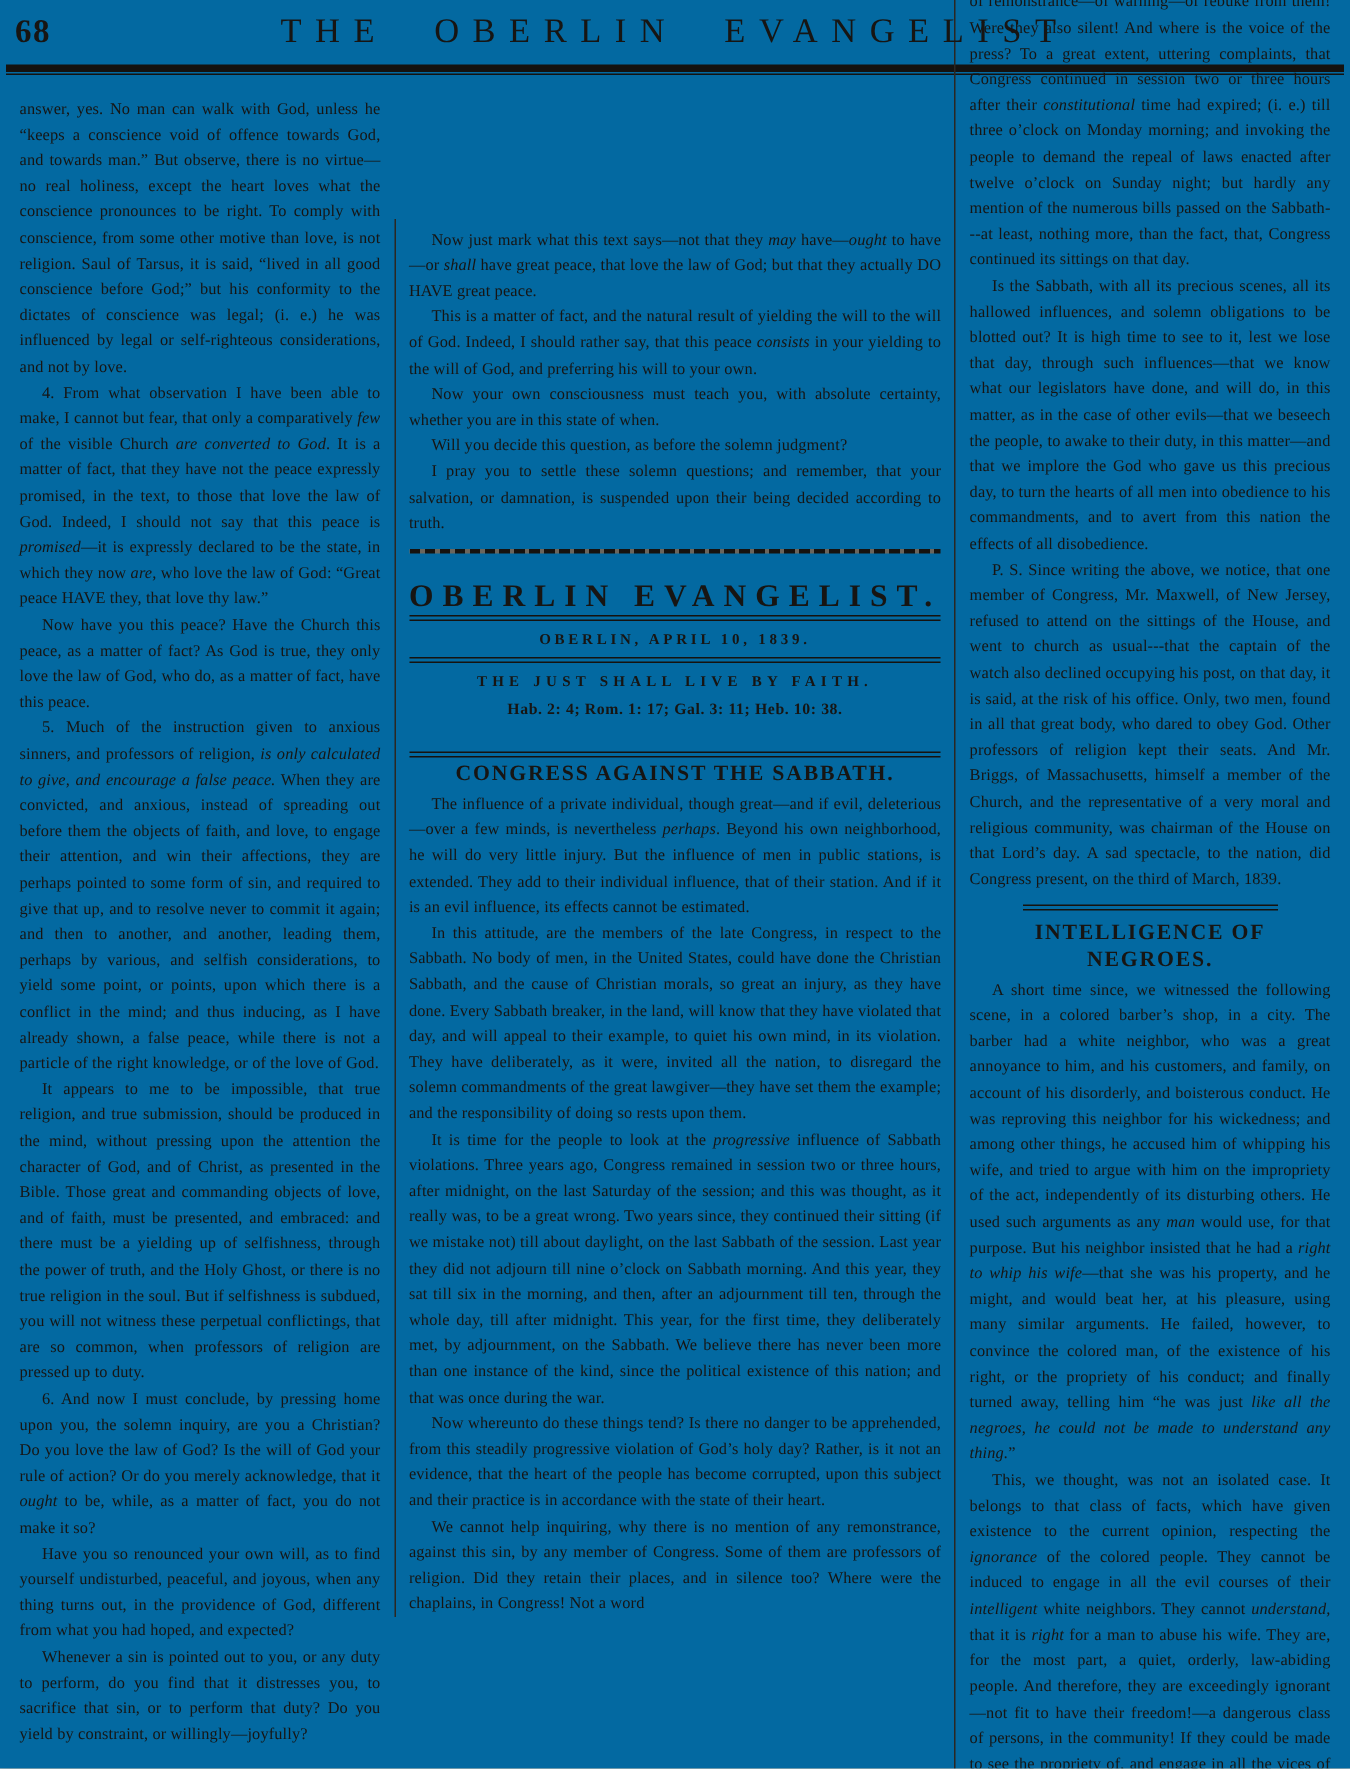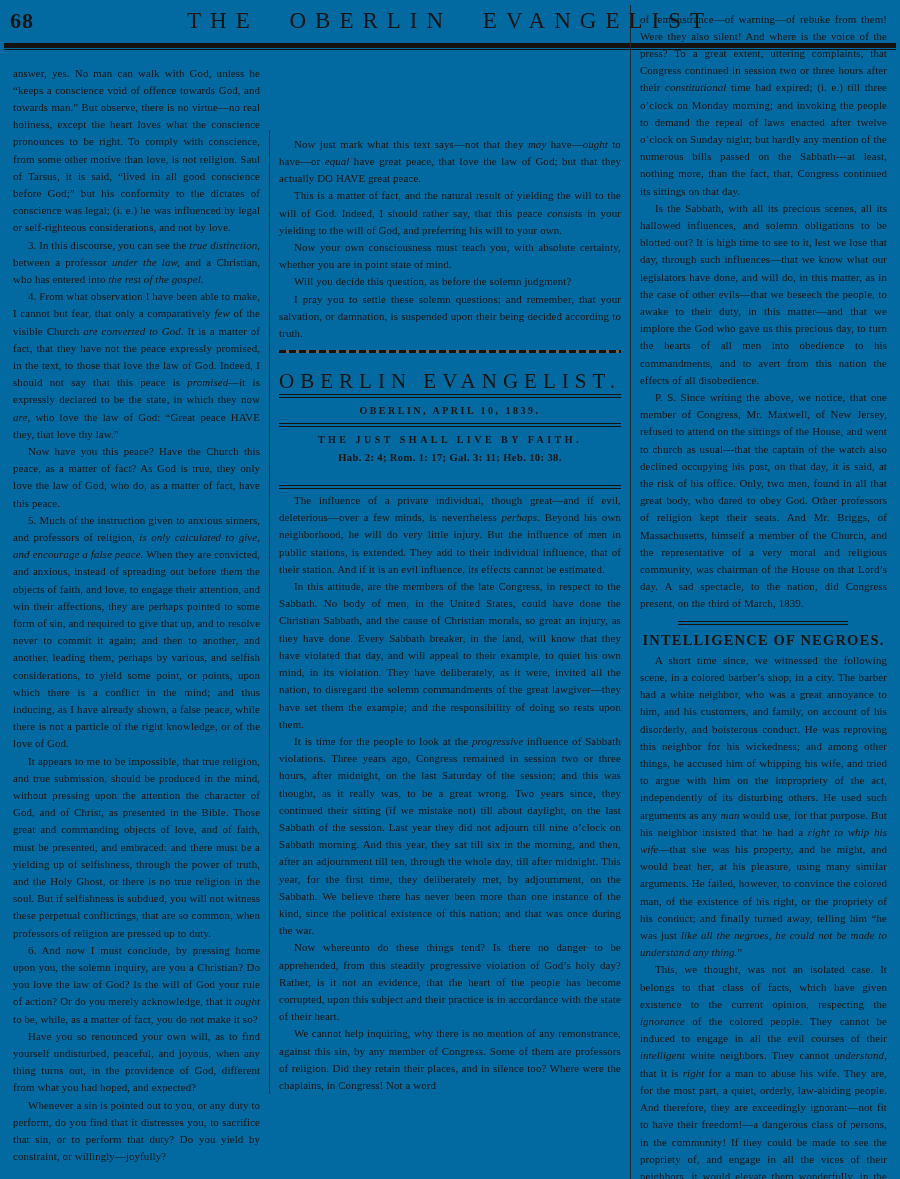--- a/index.html
+++ b/index.html
@@ -26,21 +26,21 @@
   .col + .col { border-left:1.5px solid #2b2722; }
   .col p { margin:0; text-indent:15px; }
   .col p.noindent { text-indent:0; }
   i { font-style:italic; }
 
   .masthead { text-align:center; margin:8px 0 2px 0; }
   .squiggle-rule { height:3px; margin:2px 0 3px 0;
     background:repeating-linear-gradient(90deg,#16120e 0 7px,#6b655c 7px 10px); }
   .double-rule { height:4px; box-sizing:border-box;
     border-top:1px solid #16120e; border-bottom:1px solid #16120e; margin:3px 0; }
-  .mh-title { margin:20px 0 4px 0; font-size:21px; font-weight:normal; letter-spacing:6px; white-space:nowrap; }
+  .mh-title { margin:20px 0 4px 0; font-size:21px; font-weight:bold; letter-spacing:6px; white-space:nowrap; }
   .mh-date { margin:4px 0 3px 0; font-size:10px; font-weight:bold; letter-spacing:2.5px; }
   .mh-motto { margin:4px 0 0 0; font-size:10px; font-weight:bold; letter-spacing:3.5px; }
   .mh-refs { margin:1px 0 19px 0; font-size:10.5px; font-weight:bold; letter-spacing:.4px; }
 
   .article-title { text-align:center; font-weight:bold; font-size:14.5px;
     letter-spacing:1.2px; margin:7px 0 3px 0; text-indent:0 !important; }
   .short-rule { width:170px; margin:8px auto 0 auto; height:4px; box-sizing:border-box;
     border-top:1px solid #16120e; border-bottom:1px solid #16120e; }
 </style>
 </head>
@@ -52,51 +52,51 @@
     <span class="page-number">68</span>
     <h1 class="paper-title">THE OBERLIN EVANGELIST</h1>
   </div>
   <div class="head-rule"></div>
 
   <div class="columns">
 
     <section class="col">
       <div>
           <p class="noindent">answer, yes.  No man can walk with God, unless he “keeps a conscience void of offence towards God, and towards man.”  But observe, there is no virtue—no real holiness, except the heart loves what the conscience pronounces to be right.  To comply with conscience, from some other motive than love, is not religion.  Saul of Tarsus, it is said, “lived in all good conscience before God;” but his conformity to the dictates of conscience was legal; (i. e.) he was influenced by legal or self-righteous considerations, and not by love.</p>
-          <p>3. In this discourse, you can see the <i>true distinction,</i> between a professor <i>under the law,</i> and a Christian, who has entered into <i>the rest of the gospel.</i></p>
           <p>4. From what observation I have been able to make, I cannot but fear, that only a comparatively <i>few</i> of the visible Church <i>are converted to God</i>.  It is a matter of fact, that they have not the peace expressly promised, in the text, to those that love the law of God.  Indeed, I should not say that this peace is <i>promised</i>—it is expressly declared to be the state, in which they now <i>are,</i> who love the law of God: “Great peace HAVE they, that love thy law.”</p>
           <p>Now have you this peace?  Have the Church this peace, as a matter of fact?  As God is true, they only love the law of God, who do, as a matter of fact, have this peace.</p>
           <p>5. Much of the instruction given to anxious sinners, and professors of religion, <i>is only calculated to give, and encourage a false peace.</i>  When they are convicted, and anxious, instead of spreading out before them the objects of faith, and love, to engage their attention, and win their affections, they are perhaps pointed to some form of sin, and required to give that up, and to resolve never to commit it again; and then to another, and another, leading them, perhaps by various, and selfish considerations, to yield some point, or points, upon which there is a conflict in the mind; and thus inducing, as I have already shown, a false peace, while there is not a particle of the right knowledge, or of the love of God.</p>
           <p>It appears to me to be impossible, that true religion, and true submission, should be produced in the mind, without pressing upon the attention the character of God, and of Christ, as presented in the Bible.  Those great and commanding objects of love, and of faith, must be presented, and embraced: and there must be a yielding up of selfishness, through the power of truth, and the Holy Ghost, or there is no true religion in the soul.  But if selfishness is subdued, you will not witness these perpetual conflictings, that are so common, when professors of religion are pressed up to duty.</p>
           <p>6. And now I must conclude, by pressing home upon you, the solemn inquiry, are you a Christian?  Do you love the law of God?  Is the will of God your rule of action?  Or do you merely acknowledge, that it <i>ought</i> to be, while, as a matter of fact, you do not make it so?</p>
           <p>Have you so renounced your own will, as to find yourself undisturbed, peaceful, and joyous, when any thing turns out, in the providence of God, different from what you had hoped, and expected?</p>
           <p>Whenever a sin is pointed out to you, or any duty to perform, do you find that it distresses you, to sacrifice that sin, or to perform that duty?  Do you yield by constraint, or willingly—joyfully?</p>
         </div>
     </section>
 
     <section class="col">
       <div>
-          <p>Now just mark what this text says—not that they <i>may</i> have—<i>ought</i> to have—or <i>equal</i> have great peace, that love the law of God; but that they actually DO HAVE great peace.</p>
+          <p>Now just mark what this text says—not that they <i>may</i> have—<i>ought</i> to have—or <i>shall</i> have great peace, that love the law of God; but that they actually DO HAVE great peace.</p>
           <p>This is a matter of fact, and the natural result of yielding the will to the will of God.  Indeed, I should rather say, that this peace <i>consists</i> in your yielding to the will of God, and preferring his will to your own.</p>
-          <p>Now your own consciousness must teach you, with absolute certainty, whether you are in point state of mind.</p>
+          <p>Now your own consciousness must teach you, with absolute certainty, whether you are in this state of when.</p>
           <p>Will you decide this question, as before the solemn judgment?</p>
           <p>I pray you to settle these solemn questions; and remember, that your salvation, or damnation, is suspended upon their being decided according to truth.</p>
         </div>
 
       <div class="masthead">
         <div class="squiggle-rule"></div>
         <div class="mh-title">OBERLIN EVANGELIST.</div>
         <div class="double-rule"></div>
         <div class="mh-date">OBERLIN, APRIL 10, 1839.</div>
         <div class="double-rule"></div>
         <div class="mh-motto">THE JUST SHALL LIVE BY FAITH.</div>
         <div class="mh-refs">Hab. 2: 4; Rom. 1: 17; Gal. 3: 11; Heb. 10: 38.</div>
         <div class="double-rule"></div>
       </div>
 
+      <h2 class="article-title" style="margin-top:3px;">CONGRESS AGAINST THE SABBATH.</h2>
       <div>
           <p>The influence of a private individual, though great—and if evil, deleterious—over a few minds, is nevertheless <i>perhaps</i>.  Beyond his own neighborhood, he will do very little injury.  But the influence of men in public stations, is extended.  They add to their individual influence, that of their station.  And if it is an evil influence, its effects cannot be estimated.</p>
           <p>In this attitude, are the members of the late Congress, in respect to the Sabbath.  No body of men, in the United States, could have done the Christian Sabbath, and the cause of Christian morals, so great an injury, as they have done.  Every Sabbath breaker, in the land, will know that they have violated that day, and will appeal to their example, to quiet his own mind, in its violation.  They have deliberately, as it were, invited all the nation, to disregard the solemn commandments of the great lawgiver—they have set them the example; and the responsibility of doing so rests upon them.</p>
           <p>It is time for the people to look at the <i>progressive</i> influence of Sabbath violations.  Three years ago, Congress remained in session two or three hours, after midnight, on the last Saturday of the session; and this was thought, as it really was, to be a great wrong.  Two years since, they continued their sitting (if we mistake not) till about daylight, on the last Sabbath of the session.  Last year they did not adjourn till nine o’clock on Sabbath morning.  And this year, they sat till six in the morning, and then, after an adjournment till ten, through the whole day, till after midnight.  This year, for the first time, they deliberately met, by adjournment, on the Sabbath.  We believe there has never been more than one instance of the kind, since the political existence of this nation; and that was once during the war.</p>
           <p>Now whereunto do these things tend?  Is there no danger to be apprehended, from this steadily progressive violation of God’s holy day?  Rather, is it not an evidence, that the heart of the people has become corrupted, upon this subject and their practice is in accordance with the state of their heart.</p>
           <p>We cannot help inquiring, why there is no mention of any remonstrance, against this sin, by any member of Congress.  Some of them are professors of religion.  Did they retain their places, and in silence too?  Where were the chaplains, in Congress!  Not a word</p>
         </div>
     </section>
 
     <section class="col">

